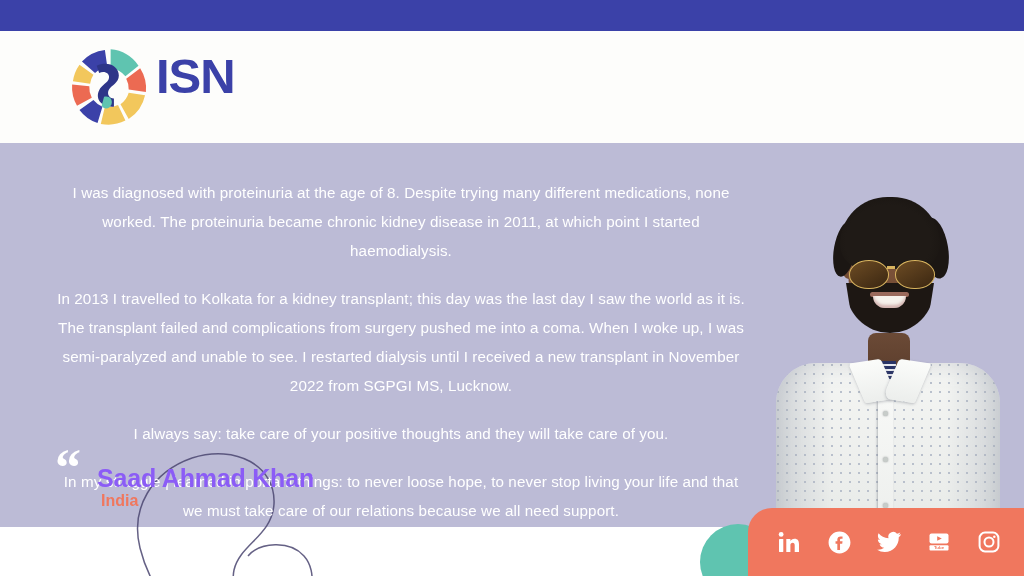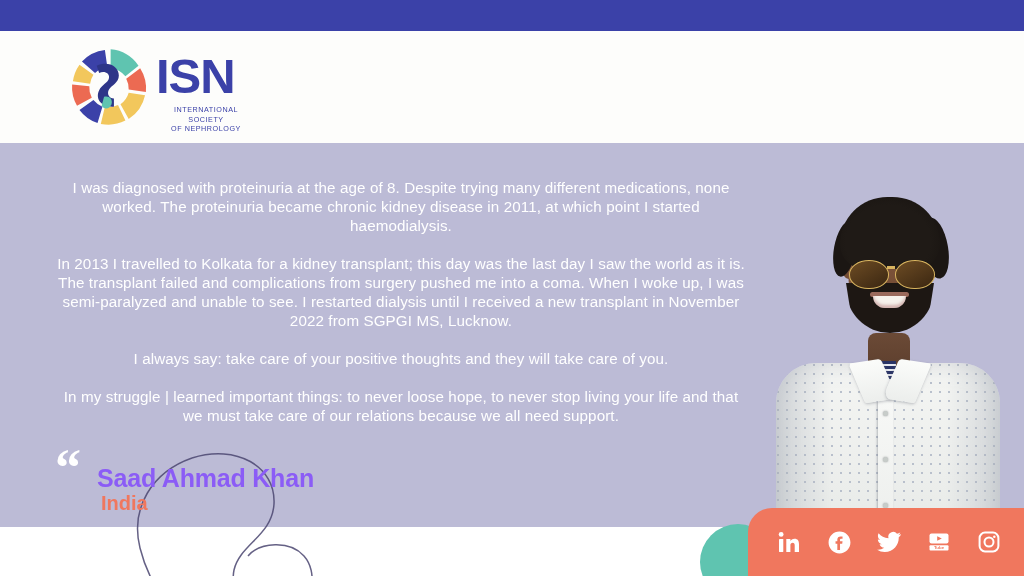--- a/index.html
+++ b/index.html
@@ -35,42 +35,42 @@
   
   .panel{position:absolute;left:0;top:143px;width:1024px;height:384px;background:#BCBBD6;overflow:hidden;}
 
   
   .blob{position:absolute;left:118px;top:452px;width:320px;height:200px;pointer-events:none;}
 
   
   .quote{
     position:absolute;left:56px;top:178px;width:690px;
     text-align:center;color:#FFFFFF;
-    font-size:15.2px;line-height:19px;font-weight:500;
+    font-size:15.2px;line-height:29px;font-weight:500;
     font-family:"Liberation Sans",sans-serif;
     letter-spacing:0.1px;
   }
   .quote p{margin:0 0 19px 0;}
   .quote p:last-child{margin-bottom:0;}
 
   
   .attrib{position:absolute;left:55px;top:452px;width:420px;}
   .quote-glyph{
     position:absolute;left:0;top:-3px;
     font-size:52px;line-height:38px;color:#FFFFFF;font-weight:bold;
     font-family:"Liberation Serif",serif;
   }
   .person-name{
     position:absolute;left:42px;top:12px;
     font-size:25px;font-weight:bold;color:#8b5cf6;letter-spacing:-0.2px;
     font-family:"Liberation Sans",sans-serif;
   }
   .person-country{
     position:absolute;left:46px;top:40px;
-    font-size:20px;font-weight:bold;color:#F0775E;
+    font-size:16px;font-weight:bold;color:#F0775E;
     font-family:"Liberation Sans",sans-serif;
   }
 
   
   .photo{position:absolute;left:770px;top:165px;width:235px;height:411px;overflow:hidden;}
   .ph-shirt{
     position:absolute;left:6px;top:198px;width:224px;height:213px;
     background:
       radial-gradient(circle at 2px 2px,#b9c0cc 0.9px,transparent 1.1px) 0 0/9px 9px,
       linear-gradient(180deg,#f4f5f3 0%,#eceeec 55%,#e3e6e4 100%);
@@ -135,24 +135,20 @@
         <path d="M11 73 A46 46 0 0 1 5 47 L26 49 A26 26 0 0 0 29 63 Z" fill="#EC6A52"></path>
         <path d="M6 43 A46 46 0 0 1 14 23 L31 35 A26 26 0 0 0 27 46 Z" fill="#F2C75C"></path>
         <path d="M17 19 A46 46 0 0 1 45 5 L48 26 A26 26 0 0 0 33 33 Z" fill="#3B41A8"></path>
 
         <path d="M35 24 C48 18 62 24 62 36 C62 45 53 48 50 53 C47 58 50 64 56 64 L56 74 C40 75 33 64 38 54 C41 47 49 45 50 39 C51 33 44 30 38 33 Z" fill="#2E3588"></path>
         <path d="M44 62 C50 60 55 65 53 71 C51 77 44 78 41 73 Z" fill="#5FC4B0"></path>
       </svg>
     </div>
     <div class="logo-word">
       <div class="logo-isn">ISN</div>
-      <div class="logo-sub">
-        <span>INTERNATIONAL SOCIETY</span><br>
-        <span>OF NEPHROLOGY</span>
-      </div>
     </div>
   </div>
 
 
   <div class="panel"></div>
 
   <svg class="blob" viewBox="0 0 320 200">
     <path d="M74 6 C118 -8 158 14 156 52 C154 84 122 92 116 118 C110 148 142 168 172 158" fill="none" stroke="#4A4570" stroke-width="1.5" opacity="0.85"></path>
     <path d="M74 6 C34 20 12 56 22 96 C32 136 58 168 96 190" fill="none" stroke="#4A4570" stroke-width="1.5" opacity="0.85"></path>
     <path d="M172 158 C196 150 200 120 186 104 C172 88 142 90 130 104" fill="none" stroke="#4A4570" stroke-width="1.5" opacity="0.85"></path>

